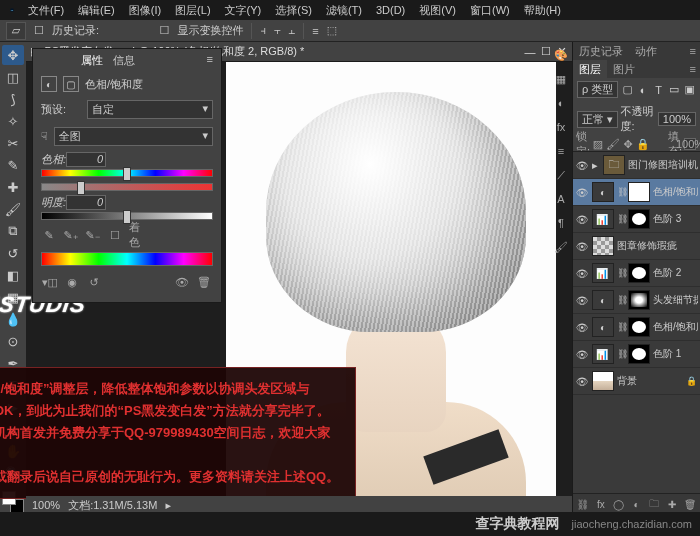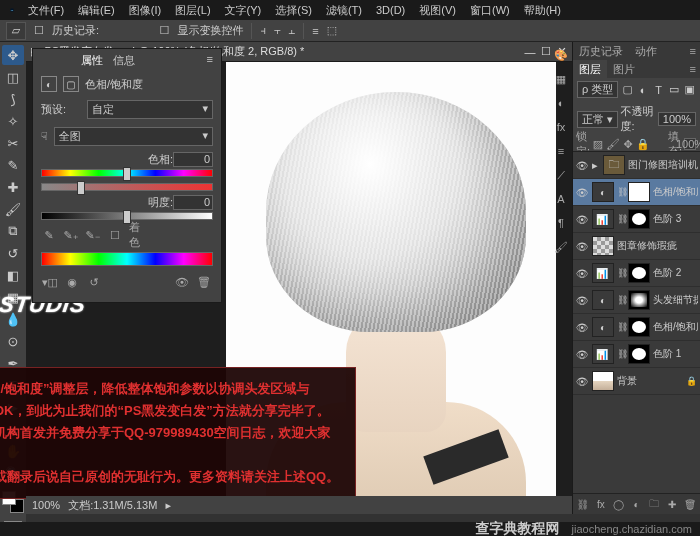--- a/index.html
+++ b/index.html
@@ -45,21 +45,21 @@
 
 .props { position:absolute; left:32px; top:48px; width:190px; background:#424242; border:1px solid #1a1a1a; padding-bottom:8px;}
 .props .tabs { display:flex; gap:10px; padding:4px 8px; font-size:10px;margin-left:40px;}
 .props .tabs span.active{color:#fff;}
 .props .head { display:flex;align-items:center;gap:6px;padding:4px 8px;}
 .props .head .icon{width:16px;height:16px;border:1px solid #888;display:flex;align-items:center;justify-content:center;font-size:10px;}
 .props .row { padding:4px 8px; display:flex; align-items:center; gap:6px; font-size:10px;}
 .props .row label { width:40px; color:#ccc;}
 .props .row .sel { flex:1; background:#333; border:1px solid #666; padding:1px 4px; display:flex;justify-content:space-between;}
 .props .slider-row { padding:2px 8px; }
-.props .slider-row .labelline{display:flex;justify-content:flex-end;font-size:10px;margin-bottom:2px;}
+.props .slider-row .labelline{display:flex;justify-content:flex-start;font-size:10px;margin-bottom:2px;font-style:italic;}
 .props .slider-row .val { text-align:right; width:40px; background:#333;border:1px solid #666;padding:0 2px;}
 .props .slider { position:relative; height:8px; border:1px solid #666; margin-top:2px;}
 .props .slider.hue { background:linear-gradient(90deg,red,yellow,lime,cyan,blue,magenta,red);}
 .props .slider.sat { background:linear-gradient(90deg,#888,#e33);}
 .props .slider.light { background:linear-gradient(90deg,#000,#fff);}
 .props .slider .thumb { position:absolute; top:-3px; width:8px; height:14px; background:#ccc; border:1px solid #333; transform:translateX(-50%);}
 .props .eyedrops { display:flex; gap:6px; padding:6px 8px; align-items:center;}
 .props .eyedrops span{width:16px;height:14px;display:flex;align-items:center;justify-content:center;color:#aaa;}
 .props .colorbar { margin:4px 8px; height:14px; background:linear-gradient(90deg,red,yellow,lime,cyan,blue,magenta,red); border:1px solid #666;}
 .props .foot { display:flex; gap:4px; padding:4px 8px; justify-content:flex-start;}
@@ -90,21 +90,21 @@
 .layer .thumb.mask.fuzzy::after{content:"";position:absolute;inset:2px;background:radial-gradient(#fff 30%,#888 60%,#000);}
 .layer .thumb.checker { background-image:linear-gradient(45deg,#999 25%,transparent 25%,transparent 75%,#999 75%),linear-gradient(45deg,#999 25%,#ddd 25%,#ddd 75%,#999 75%);background-size:8px 8px;background-position:0 0,4px 4px;}
 .layer .thumb.bg {background:linear-gradient(#fff 50%,#e5d5c0 50%,#c4af99);}
 .layer .link { width:8px; font-size:9px; color:#ccc; text-align:center;}
 .layer .name { font-size:10px; flex:1; white-space:nowrap; overflow:hidden;}
 .layer.folder .thumb{background:#6a5a3a;display:flex;align-items:center;justify-content:center;}
 .layer-foot { display:flex; gap:2px; padding:2px 2px; background:#383838; border-top:1px solid #222;}
 .layer-foot span{flex:1;height:16px;display:flex;align-items:center;justify-content:center;color:#aaa;font-size:10px;}
 
 
-.watermark { position:absolute; bottom:0; left:0; right:0; height:14px; background:#1a1a1a; display:flex; align-items:center; justify-content:flex-end; padding:0 8px; gap:12px; font-size:11px; color:#888;}
+.watermark { position:absolute; bottom:0; left:0; right:0; height:24px; background:#1a1a1a; display:flex; align-items:center; justify-content:flex-end; padding:0 8px; gap:12px; font-size:11px; color:#888;}
 .watermark .brand{color:#ccc;font-size:14px;font-weight:bold;}
 
 svg { width:14px; height:14px; }
 </style>
 </head>
 <body>
 
 <div class="menubar">
   <span class="logo">
       <svg viewBox="0 0 20 20">

